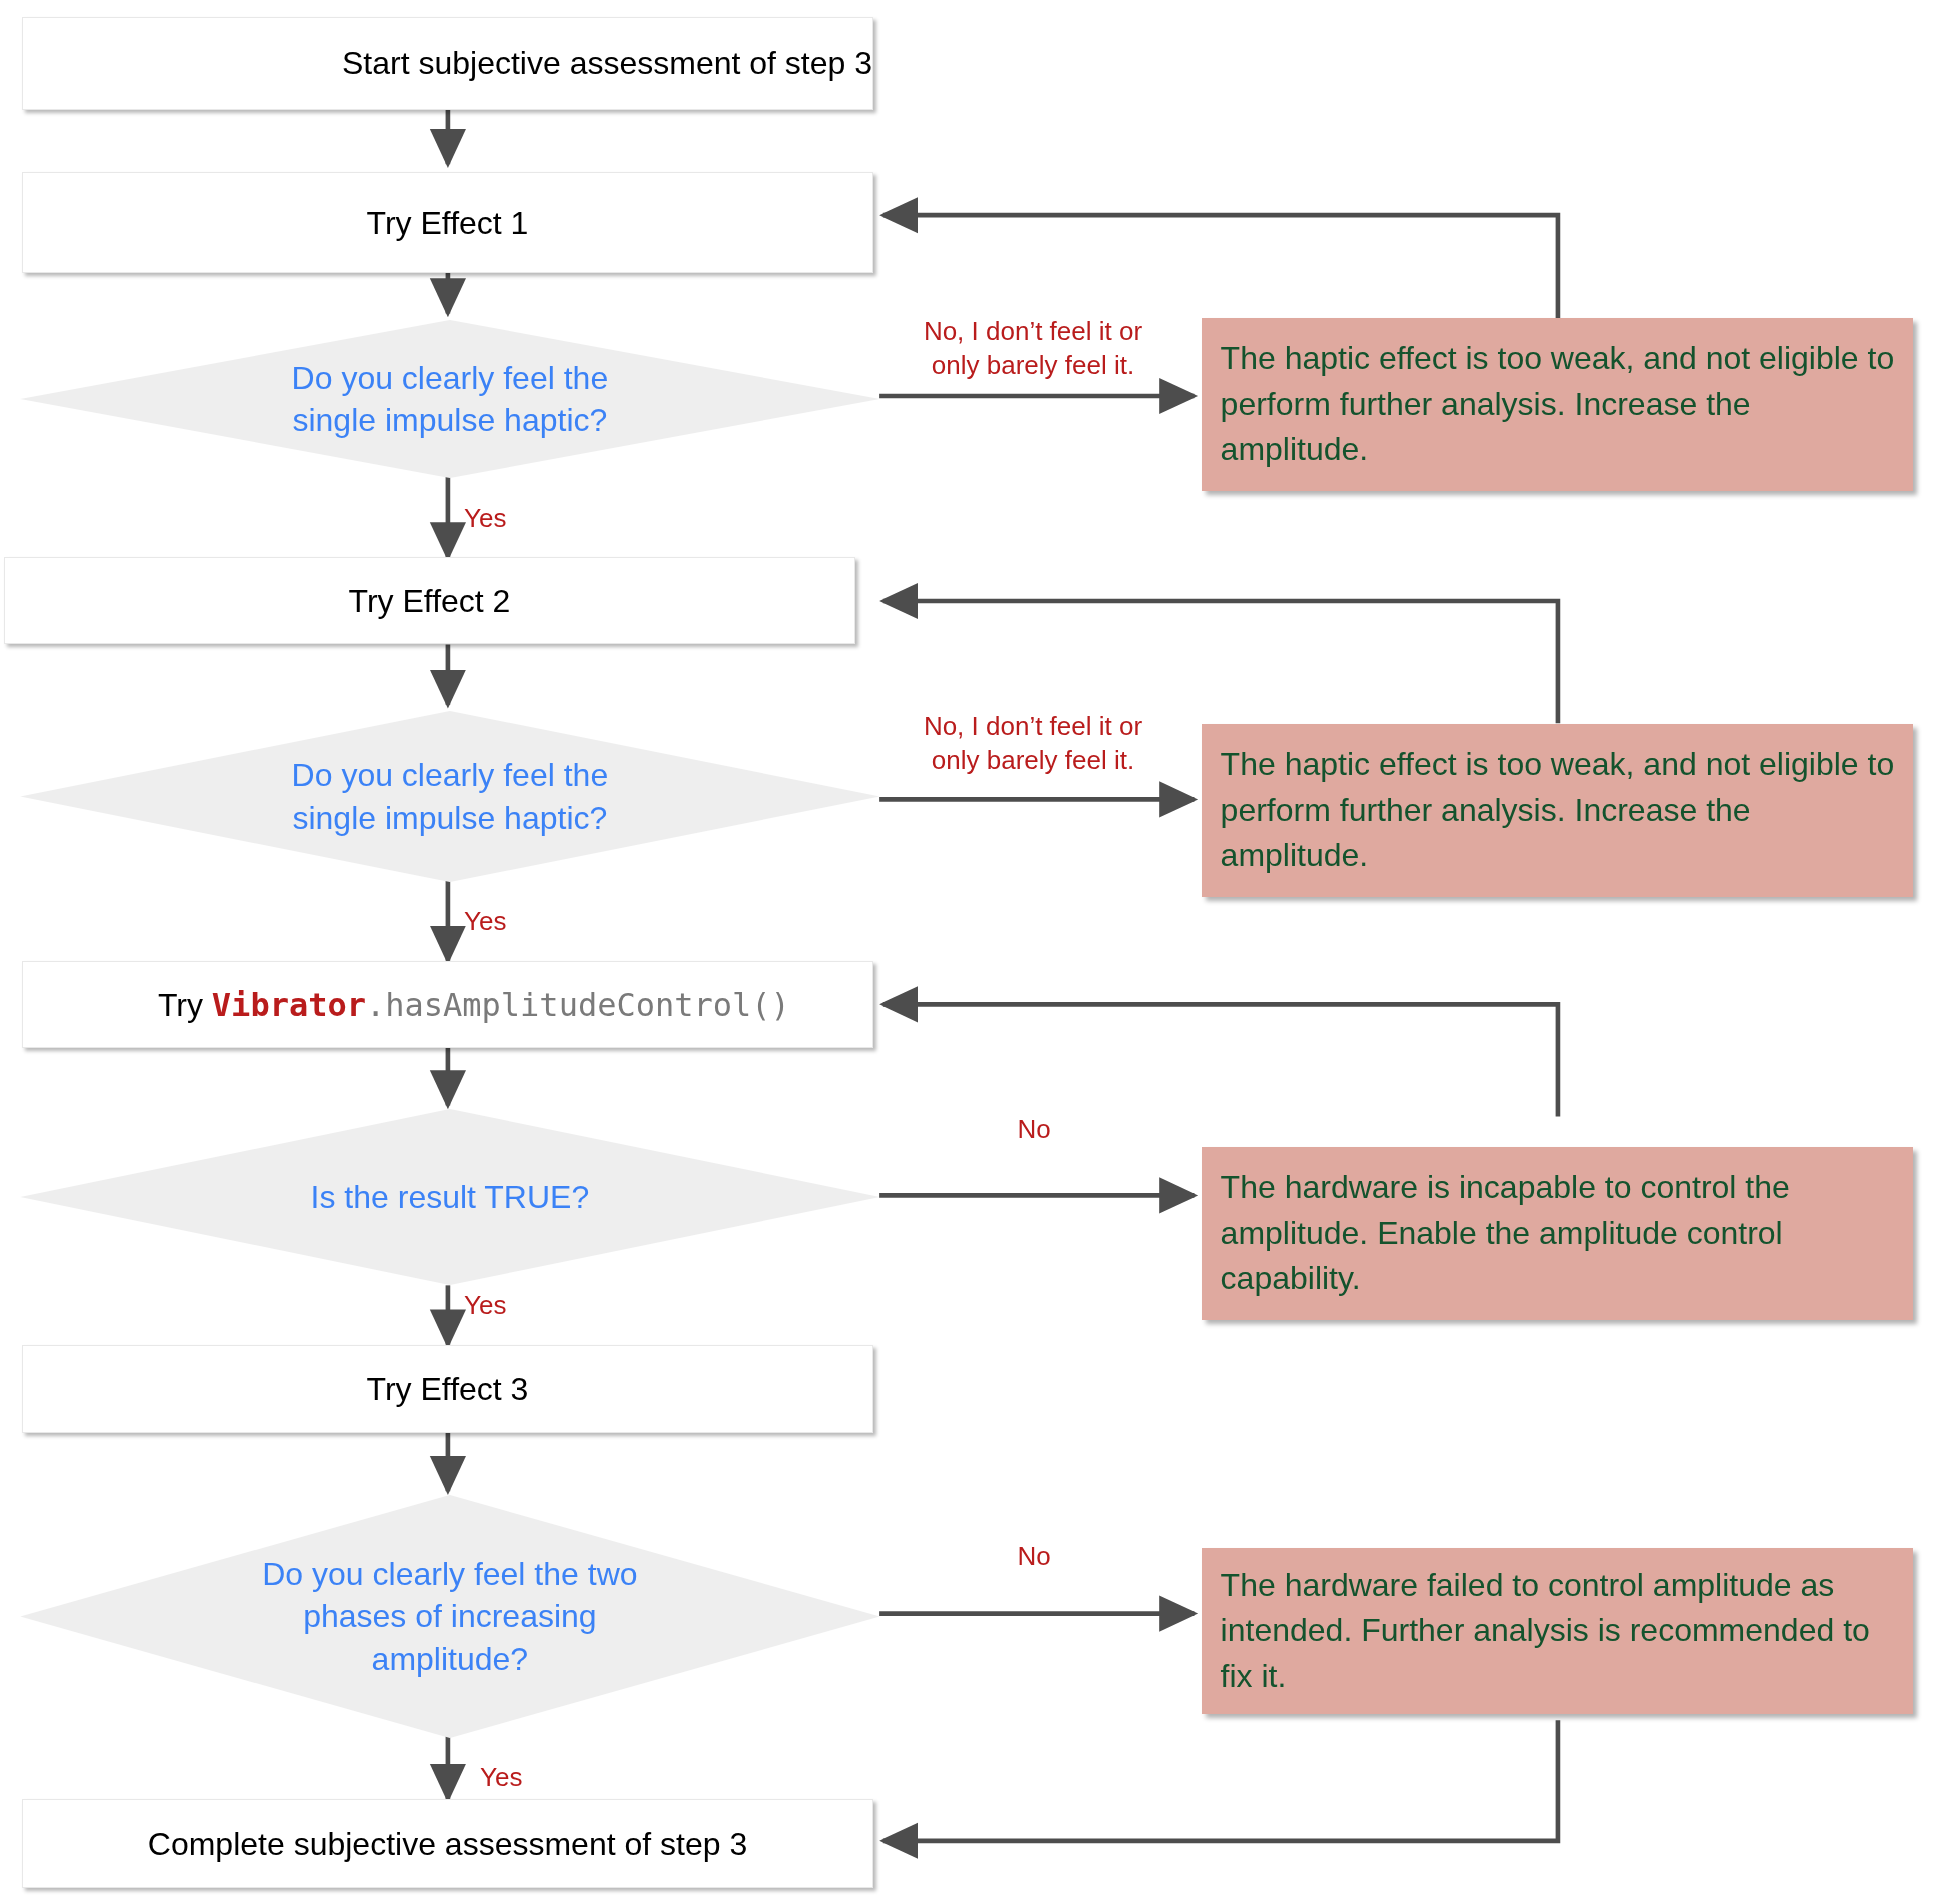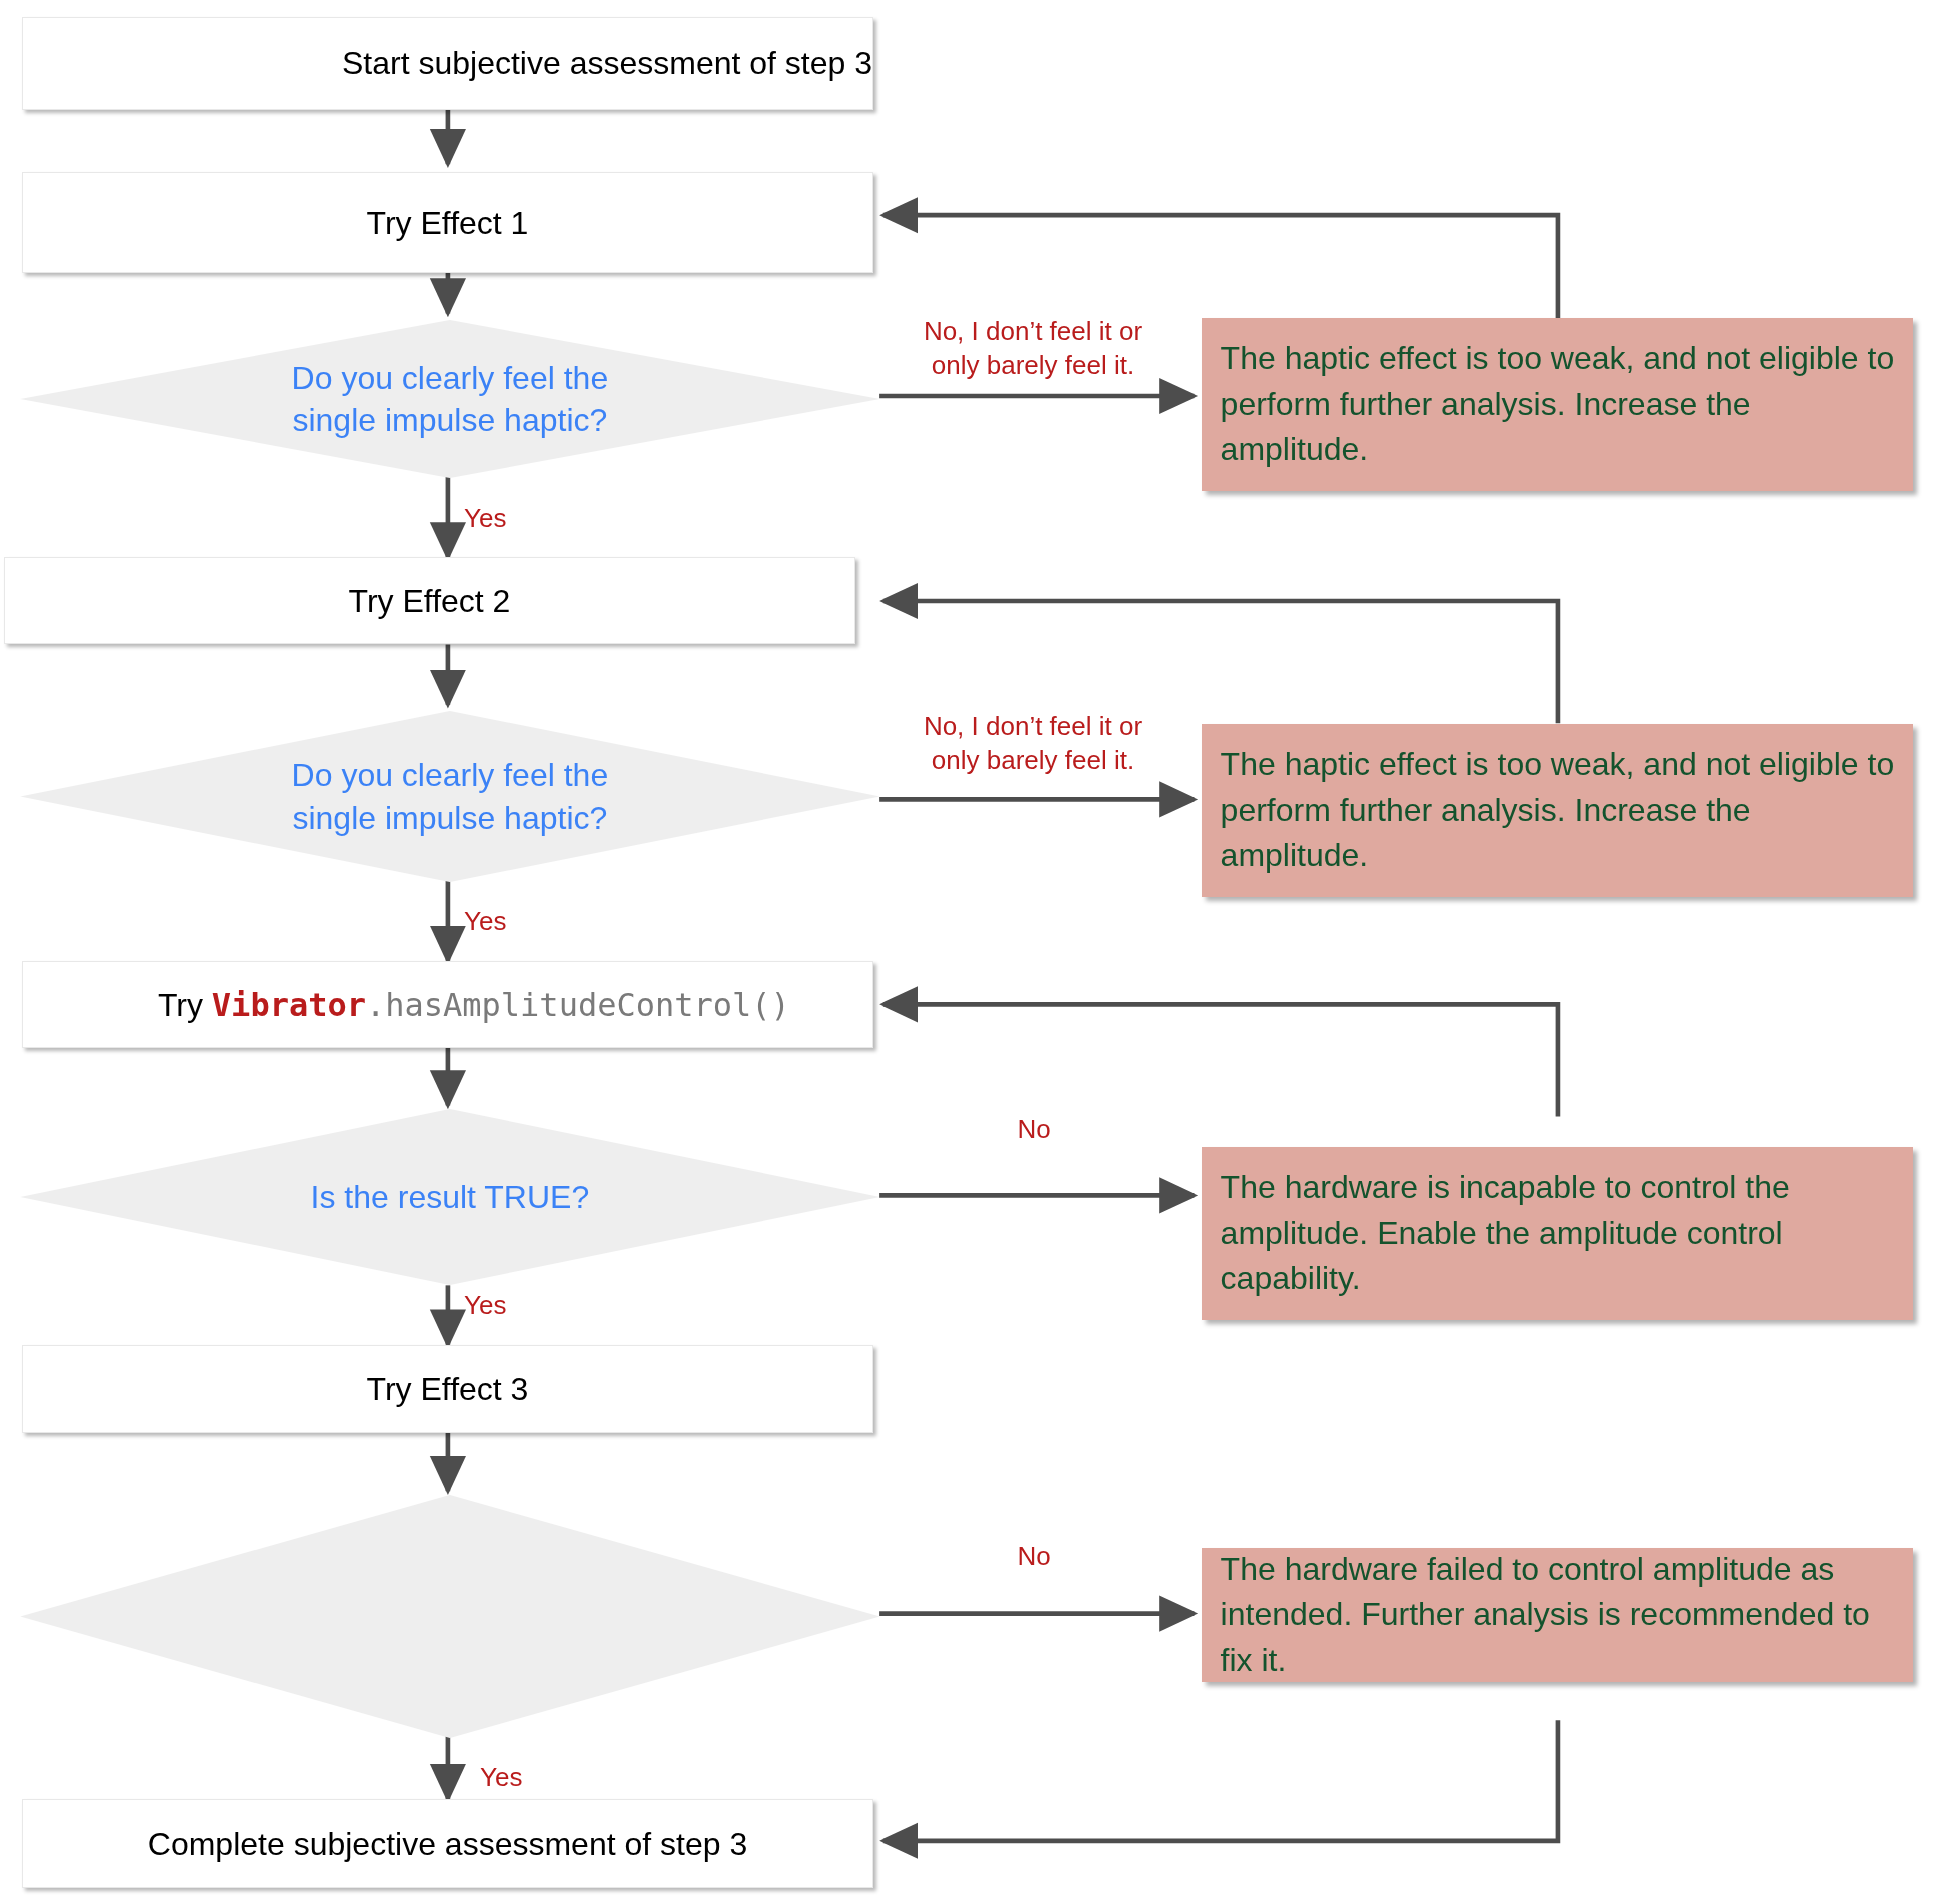--- a/index.html
+++ b/index.html
@@ -188,39 +188,42 @@
     <div class="dia-shape"></div>
     <div class="dia-label" style="white-space:pre-line;">Is the result TRUE?</div>
   </div>
 
   <div class="node proc" style="left:22px; top:1345px; width:851px; height:88px;">
     <span>Try Effect 3</span>
   </div>
 
   <div class="node decision" style="left:20.4px; top:1495px; width:859px; height:243px;">
     <div class="dia-shape"></div>
+    <div class="dia-label" style="white-space:pre-line;">Do you clearly feel the two
+phases of increasing
+amplitude?</div>
   </div>
 
   <div class="node proc" style="left:22px; top:1799px; width:851px; height:89px;">
     <span>Complete subjective assessment of step 3</span>
   </div>
 
   <div class="node note" style="left:1202px; top:318px; width:711px; height:173px;">
     <span>The haptic effect is too weak, and not eligible to perform further analysis. Increase the amplitude.</span>
   </div>
 
   <div class="node note" style="left:1202px; top:724px; width:711px; height:173px;">
     <span>The haptic effect is too weak, and not eligible to perform further analysis. Increase the amplitude.</span>
   </div>
 
   <div class="node note" style="left:1202px; top:1117px; width:711px; height:173px;margin-top:30px;">
     <span>The hardware is incapable to control the amplitude. Enable the amplitude control capability.</span>
   </div>
 
-  <div class="node note" style="left:1202px; top:1548px; width:711px; height:134px;">
+  <div class="node note" style="left:1202px; top:1548px; width:711px; height:166px;">
     <span>The hardware failed to control amplitude as intended. Further analysis is recommended to fix it.</span>
   </div>
 
   <div class="edge-label" style="left:894px; top:315px; width:278px;">No, I don’t feel it or
 only barely feel it.</div>
 
   <div class="edge-label" style="left:894px; top:710px; width:278px;">No, I don’t feel it or
 only barely feel it.</div>
 
   <div class="edge-label left-al" style="left:464px; top:502px; width:111px;">Yes</div>

